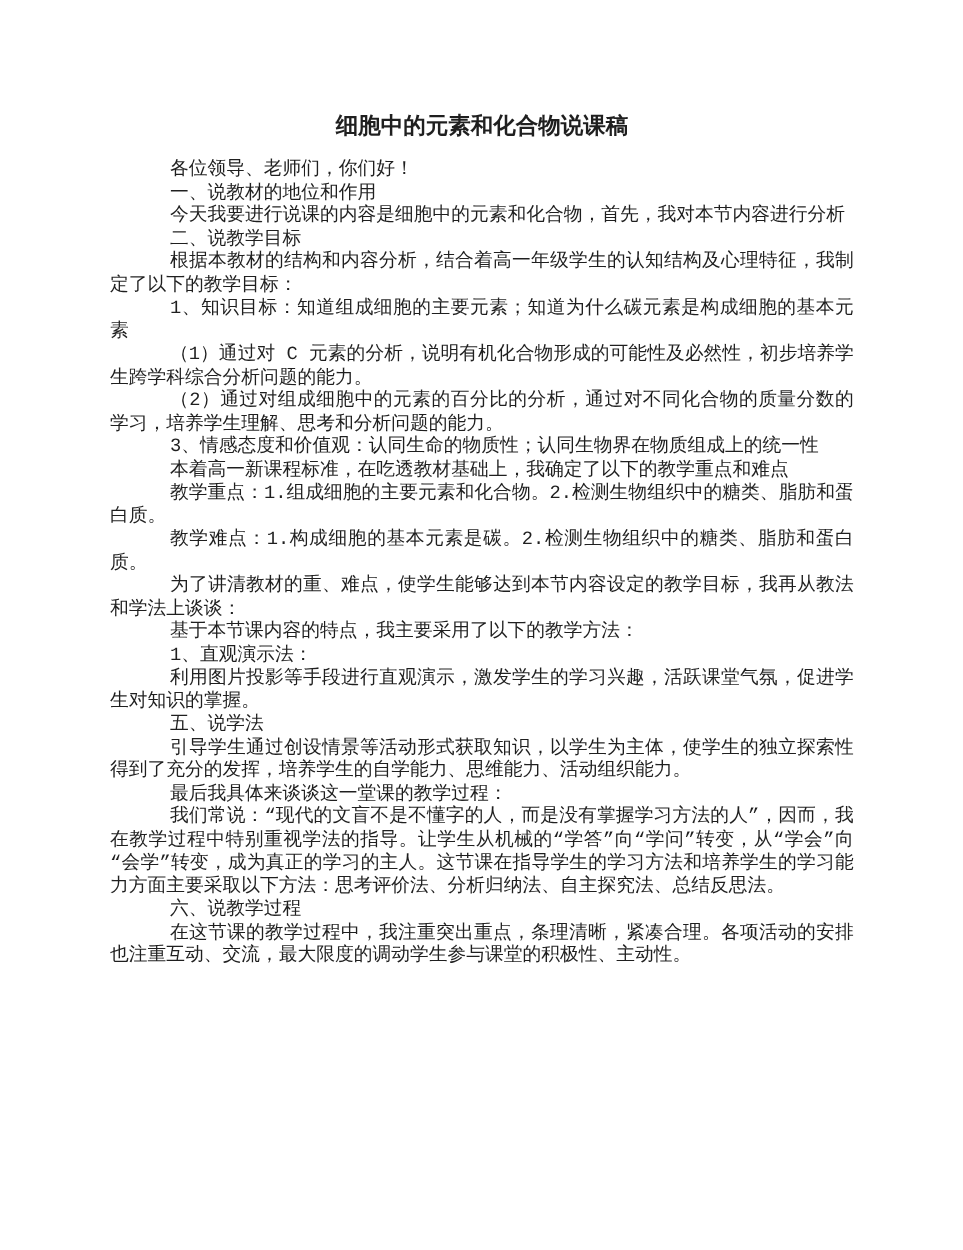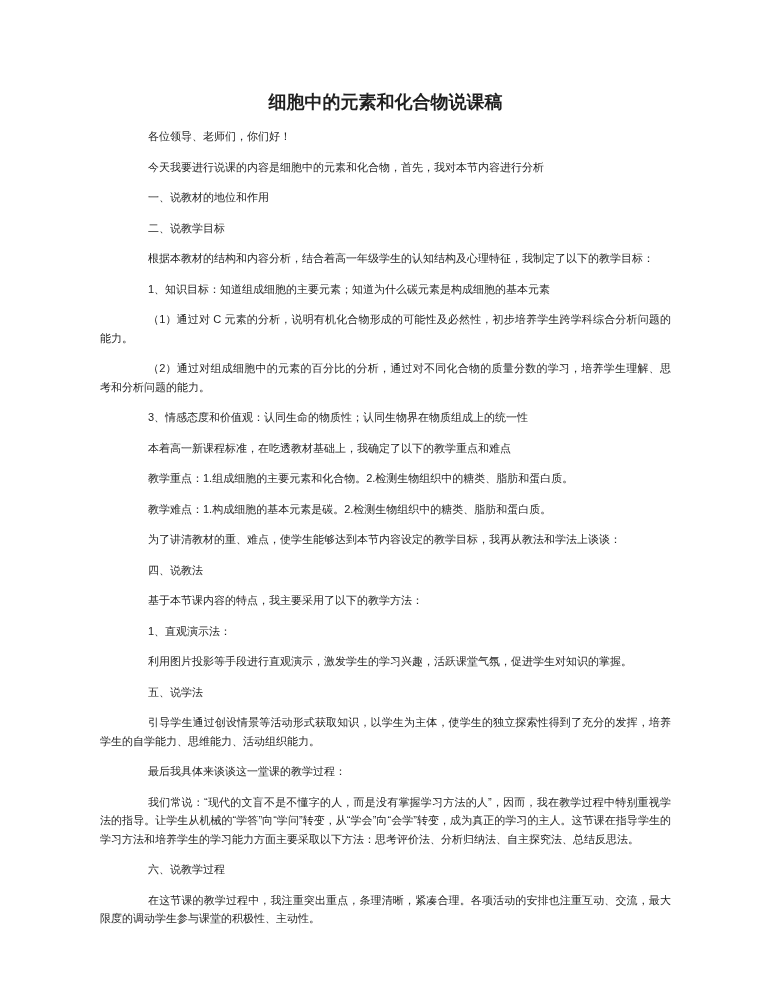--- a/index.html
+++ b/index.html
@@ -6,67 +6,66 @@
     margin: 0;
     padding: 0;
     background: #ffffff;
   }
   .page {
     position: relative;
     width: 770px;
     height: 956px;
     background: var(--page-bg, #ffffff);
     overflow: hidden;
-    font-family: Liberation Sans, sans-serif;
+    font-family: Liberation Mono, monospace;
   }
   .content {
     position: absolute;
     left: 88px;
     top: 90px;
     width: 595px;
   }
   .doc-title {
     margin: 0 0 13px 0;
     font-size: 18px;
     line-height: 24px;
     font-weight: 700;
     text-align: center;
     color: var(--text-color, #1f1f1f);
   }
   .doc-body p {
-    margin: 12px;
-    font-size: 11px;
+    margin: 0;
+    font-size: 15px;
     line-height: 18.5px;
     text-align: justify;
     text-indent: 48px;
     color: var(--text-color, #1f1f1f);
     word-break: break-all;
   }
 </style>
 </head>
 <body>
 
 <div class="page">
   <div class="content">
     <h1 class="doc-title">细胞中的元素和化合物说课稿</h1>
     <div class="doc-body" id="doc-body">
         <p>各位领导、老师们，你们好！</p>
+        <p>一、说教材的地位和作用</p>
         <p>今天我要进行说课的内容是细胞中的元素和化合物，首先，我对本节内容进行分析</p>
-        <p>一、说教材的地位和作用</p>
         <p>二、说教学目标</p>
         <p>根据本教材的结构和内容分析，结合着高一年级学生的认知结构及心理特征，我制定了以下的教学目标：</p>
         <p>1、知识目标：知道组成细胞的主要元素；知道为什么碳元素是构成细胞的基本元素</p>
         <p>（1）通过对 C 元素的分析，说明有机化合物形成的可能性及必然性，初步培养学生跨学科综合分析问题的能力。</p>
         <p>（2）通过对组成细胞中的元素的百分比的分析，通过对不同化合物的质量分数的学习，培养学生理解、思考和分析问题的能力。</p>
         <p>3、情感态度和价值观：认同生命的物质性；认同生物界在物质组成上的统一性</p>
         <p>本着高一新课程标准，在吃透教材基础上，我确定了以下的教学重点和难点</p>
         <p>教学重点：1.组成细胞的主要元素和化合物。2.检测生物组织中的糖类、脂肪和蛋白质。</p>
         <p>教学难点：1.构成细胞的基本元素是碳。2.检测生物组织中的糖类、脂肪和蛋白质。</p>
         <p>为了讲清教材的重、难点，使学生能够达到本节内容设定的教学目标，我再从教法和学法上谈谈：</p>
-        <p>四、说教法</p>
         <p>基于本节课内容的特点，我主要采用了以下的教学方法：</p>
         <p>1、直观演示法：</p>
         <p>利用图片投影等手段进行直观演示，激发学生的学习兴趣，活跃课堂气氛，促进学生对知识的掌握。</p>
         <p>五、说学法</p>
         <p>引导学生通过创设情景等活动形式获取知识，以学生为主体，使学生的独立探索性得到了充分的发挥，培养学生的自学能力、思维能力、活动组织能力。</p>
         <p>最后我具体来谈谈这一堂课的教学过程：</p>
         <p>我们常说：“现代的文盲不是不懂字的人，而是没有掌握学习方法的人”，因而，我在教学过程中特别重视学法的指导。让学生从机械的“学答”向“学问”转变，从“学会”向“会学”转变，成为真正的学习的主人。这节课在指导学生的学习方法和培养学生的学习能力方面主要采取以下方法：思考评价法、分析归纳法、自主探究法、总结反思法。</p>
         <p>六、说教学过程</p>
         <p>在这节课的教学过程中，我注重突出重点，条理清晰，紧凑合理。各项活动的安排也注重互动、交流，最大限度的调动学生参与课堂的积极性、主动性。</p>
       </div>

